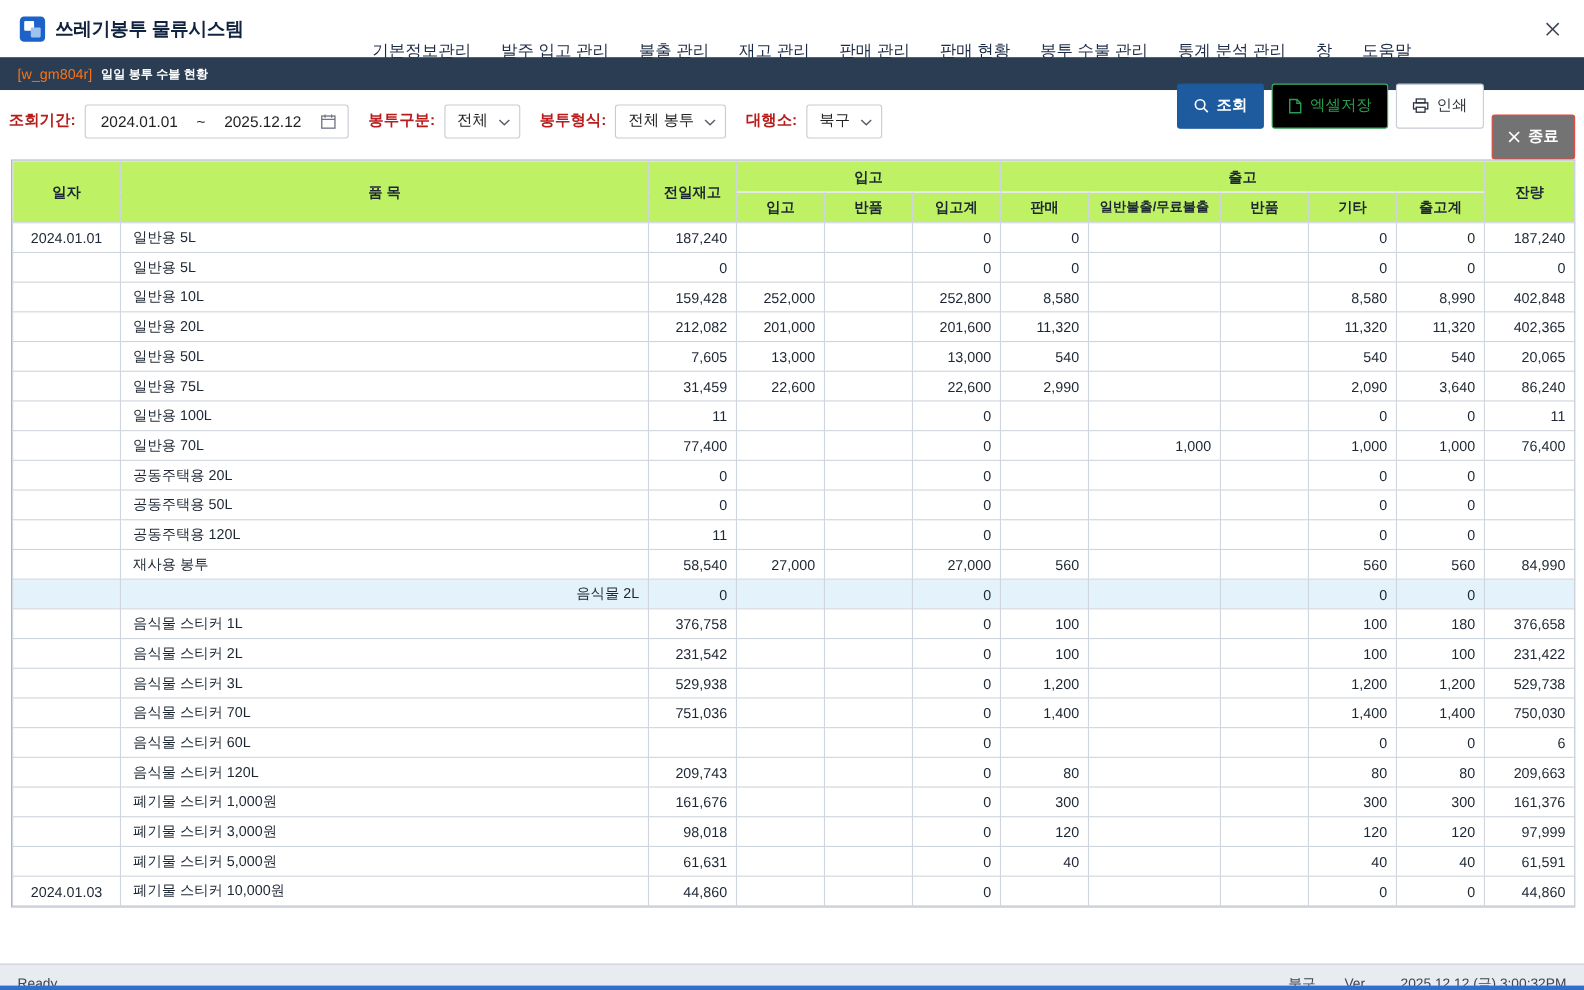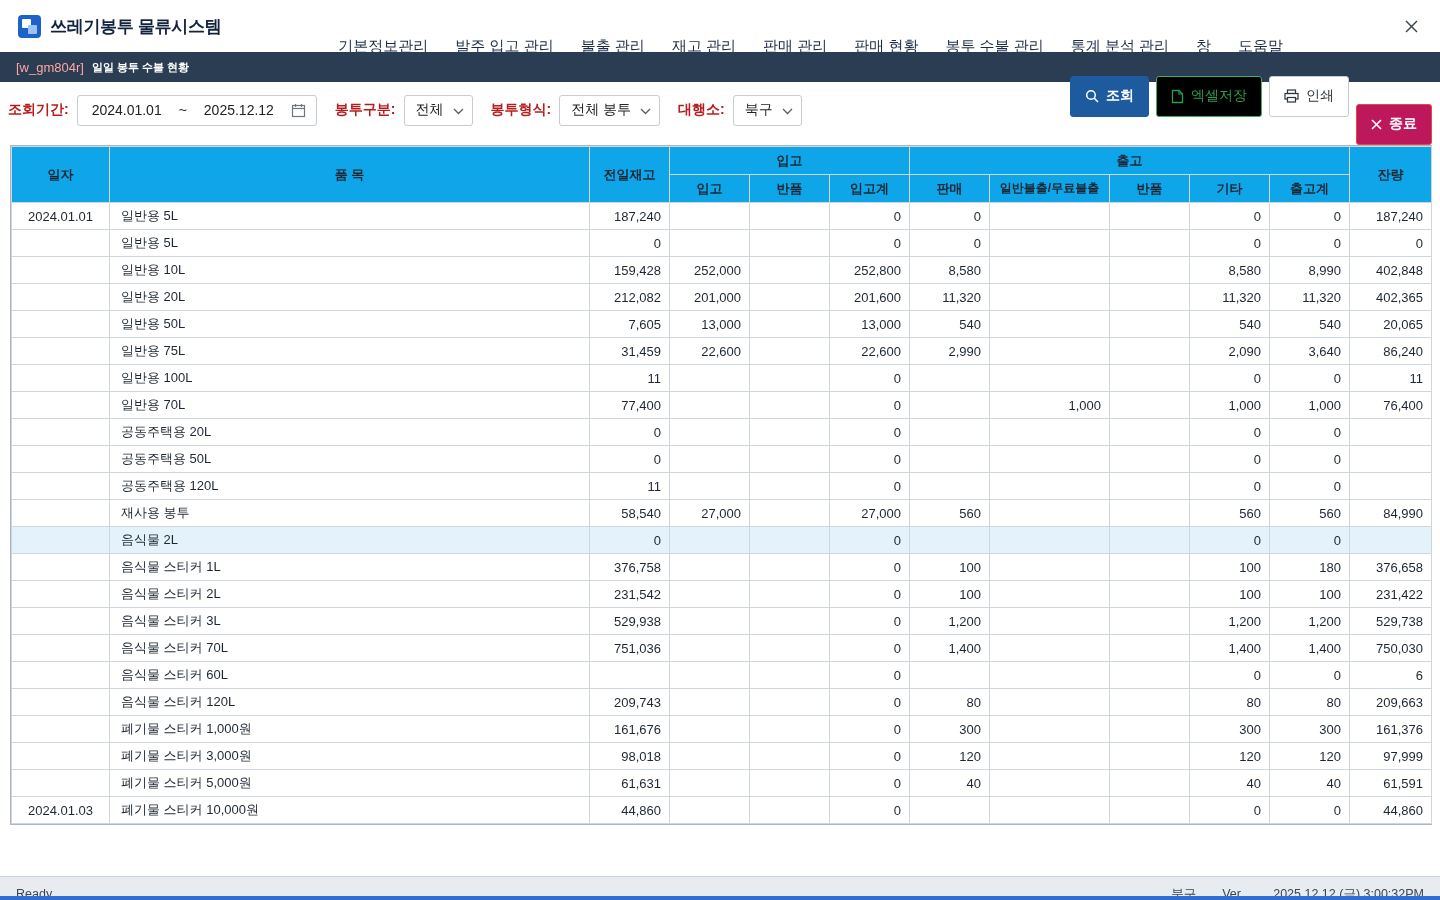--- a/index.html
+++ b/index.html
@@ -28,21 +28,21 @@
   }
   .app-title { font-size:17px; font-weight:bold; color:#12233f; letter-spacing:-0.3px; }
   .main-menu { flex:1; display:flex; justify-content:center; gap:27px; }
   .menu-item { font-size:15px; color:#1c2b45; cursor:default; white-space:nowrap;margin-top:40px; }
   .win-close { width:22px; height:22px; display:flex; align-items:center; justify-content:center; }
   
   .titlebar {
     position:absolute; top:52px; left:0; width:1440px; height:30px;
     background:#2b3d52; display:flex; align-items:center; padding:0 16px; gap:8px;
   }
-  .win-code { color:#fca5a5; font-size:13px; }
+  .win-code { color:#f97316; font-size:13px; }
   .win-title { color:#ffffff; font-size:11px; font-weight:bold; }
   
   .filterbar {
     position:absolute; top:82px; left:0; width:1440px; height:56px;
     display:flex; align-items:center; padding:0 8px; background:#ffffff;
   }
   .flabel { font-size:14px; font-weight:bold; color:#b91c1c; margin:0 8px 0 18px; white-space:nowrap; }
   .flabel.first { margin-left:0; }
   .box {
     height:31px; border:1px solid #c6ccd4; border-radius:3px; background:#fff;
@@ -54,35 +54,35 @@
   .chev { position:absolute; right:8px; top:12px; }
   .btns { margin-left:auto; display:flex; gap:7px; padding-right:0; }
   .btn {
     height:41px; border-radius:3px; display:flex; align-items:center; justify-content:space-between;
     gap:7px; font-size:14px; padding:16px 14px; border:1px solid transparent; cursor:default;
     white-space:nowrap;
   }
   .btn-search { background:#1d5a9e; color:#fff; border-color:#1d5a9e; font-weight:bold; }
   .btn-excel  { background:#000000; color:#2a9d4f; border-color:#3fae63; }
   .btn-print  { background:#fff; color:#2b333d; border-color:#c6ccd4; }
-  .btn-exit   { background:#be185d; color:#fff; border-color:#e8453c; font-weight:bold;margin-top:28px; }
+  .btn-exit   { background:#737373; color:#fff; border-color:#e8453c; font-weight:bold;margin-top:28px; }
   
   .table-wrap {
     position:absolute; top:145px; left:10px; width:1422px;
     border:1px solid #aeb6c0;
   }
   table { border-collapse:collapse; table-layout:fixed; width:1420px; }
   th, td { border:1px solid #cfd5dc; overflow:hidden; white-space:nowrap; }
   thead th {
-    background:#0ea5e9; font-size:13px; font-weight:bold; color:#1d2733;
+    background:#bef264; font-size:13px; font-weight:bold; color:#1d2733;
     height:28px; text-align:center; padding:0 4px;
   }
   thead th.small { font-size:12px; }
   tbody td { height:27px; font-size:13px; padding:0 8px; background:#fff; }
-  tbody tr.hl td { background:#e4f2fc; }
+  tbody tr.hl td { background:#e4f2fc;text-align:right; }
   td.c-date { text-align:center; }
   td.c-item { text-align:left; padding-left:11px; }
   td.c-num  { text-align:right; }
   
   .statusbar {
     position:absolute; top:876px; left:0; width:1440px; height:35px;
     background:#e8ebef; border-top:1px solid #ccd1d7;
     display:flex; align-items:center; font-size:12.5px; color:#3c4552;
     padding:0 16px;
   }

